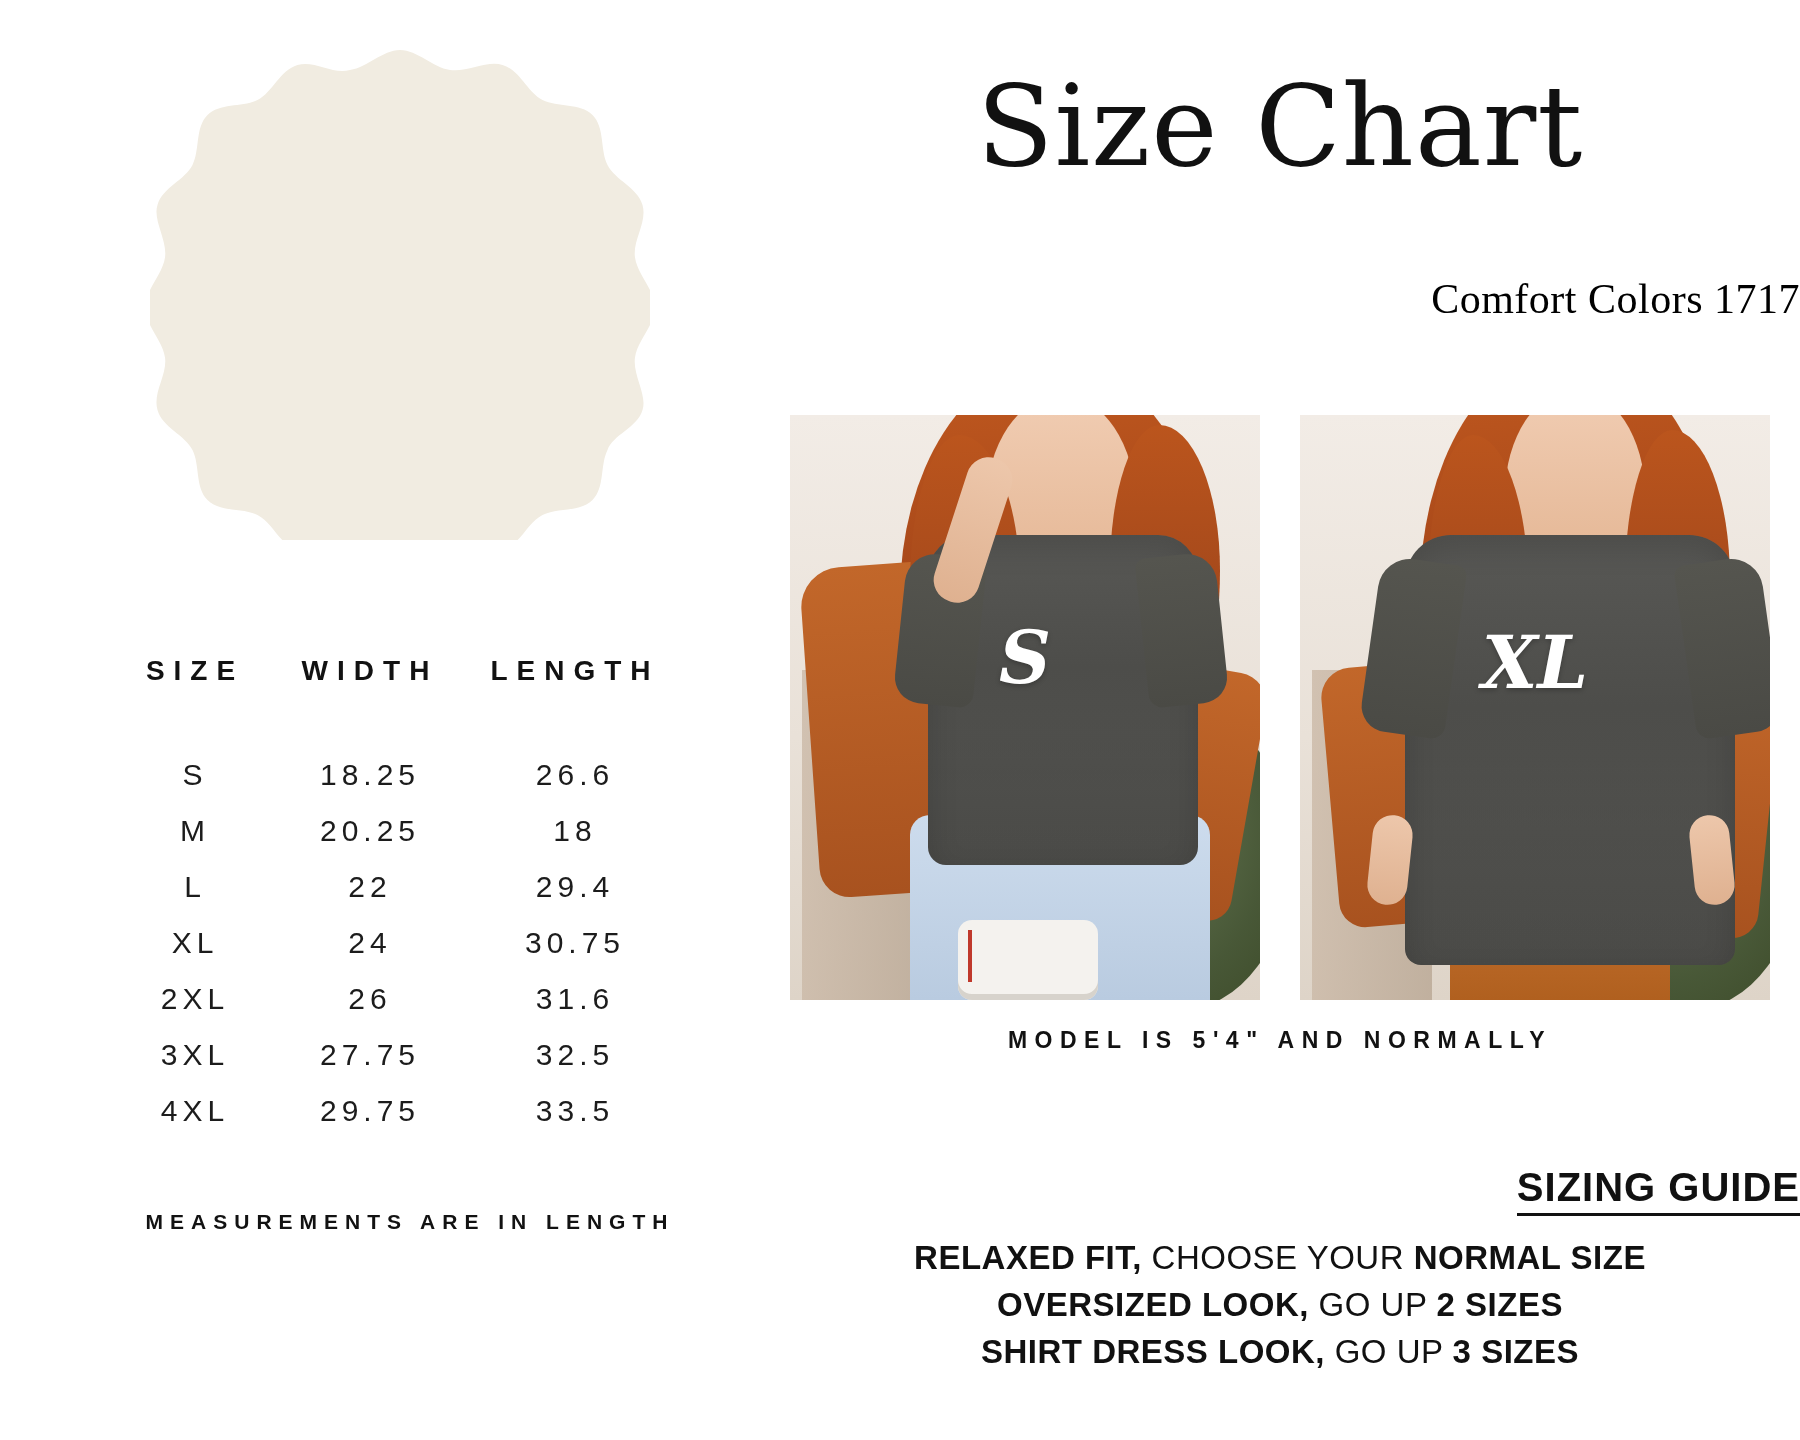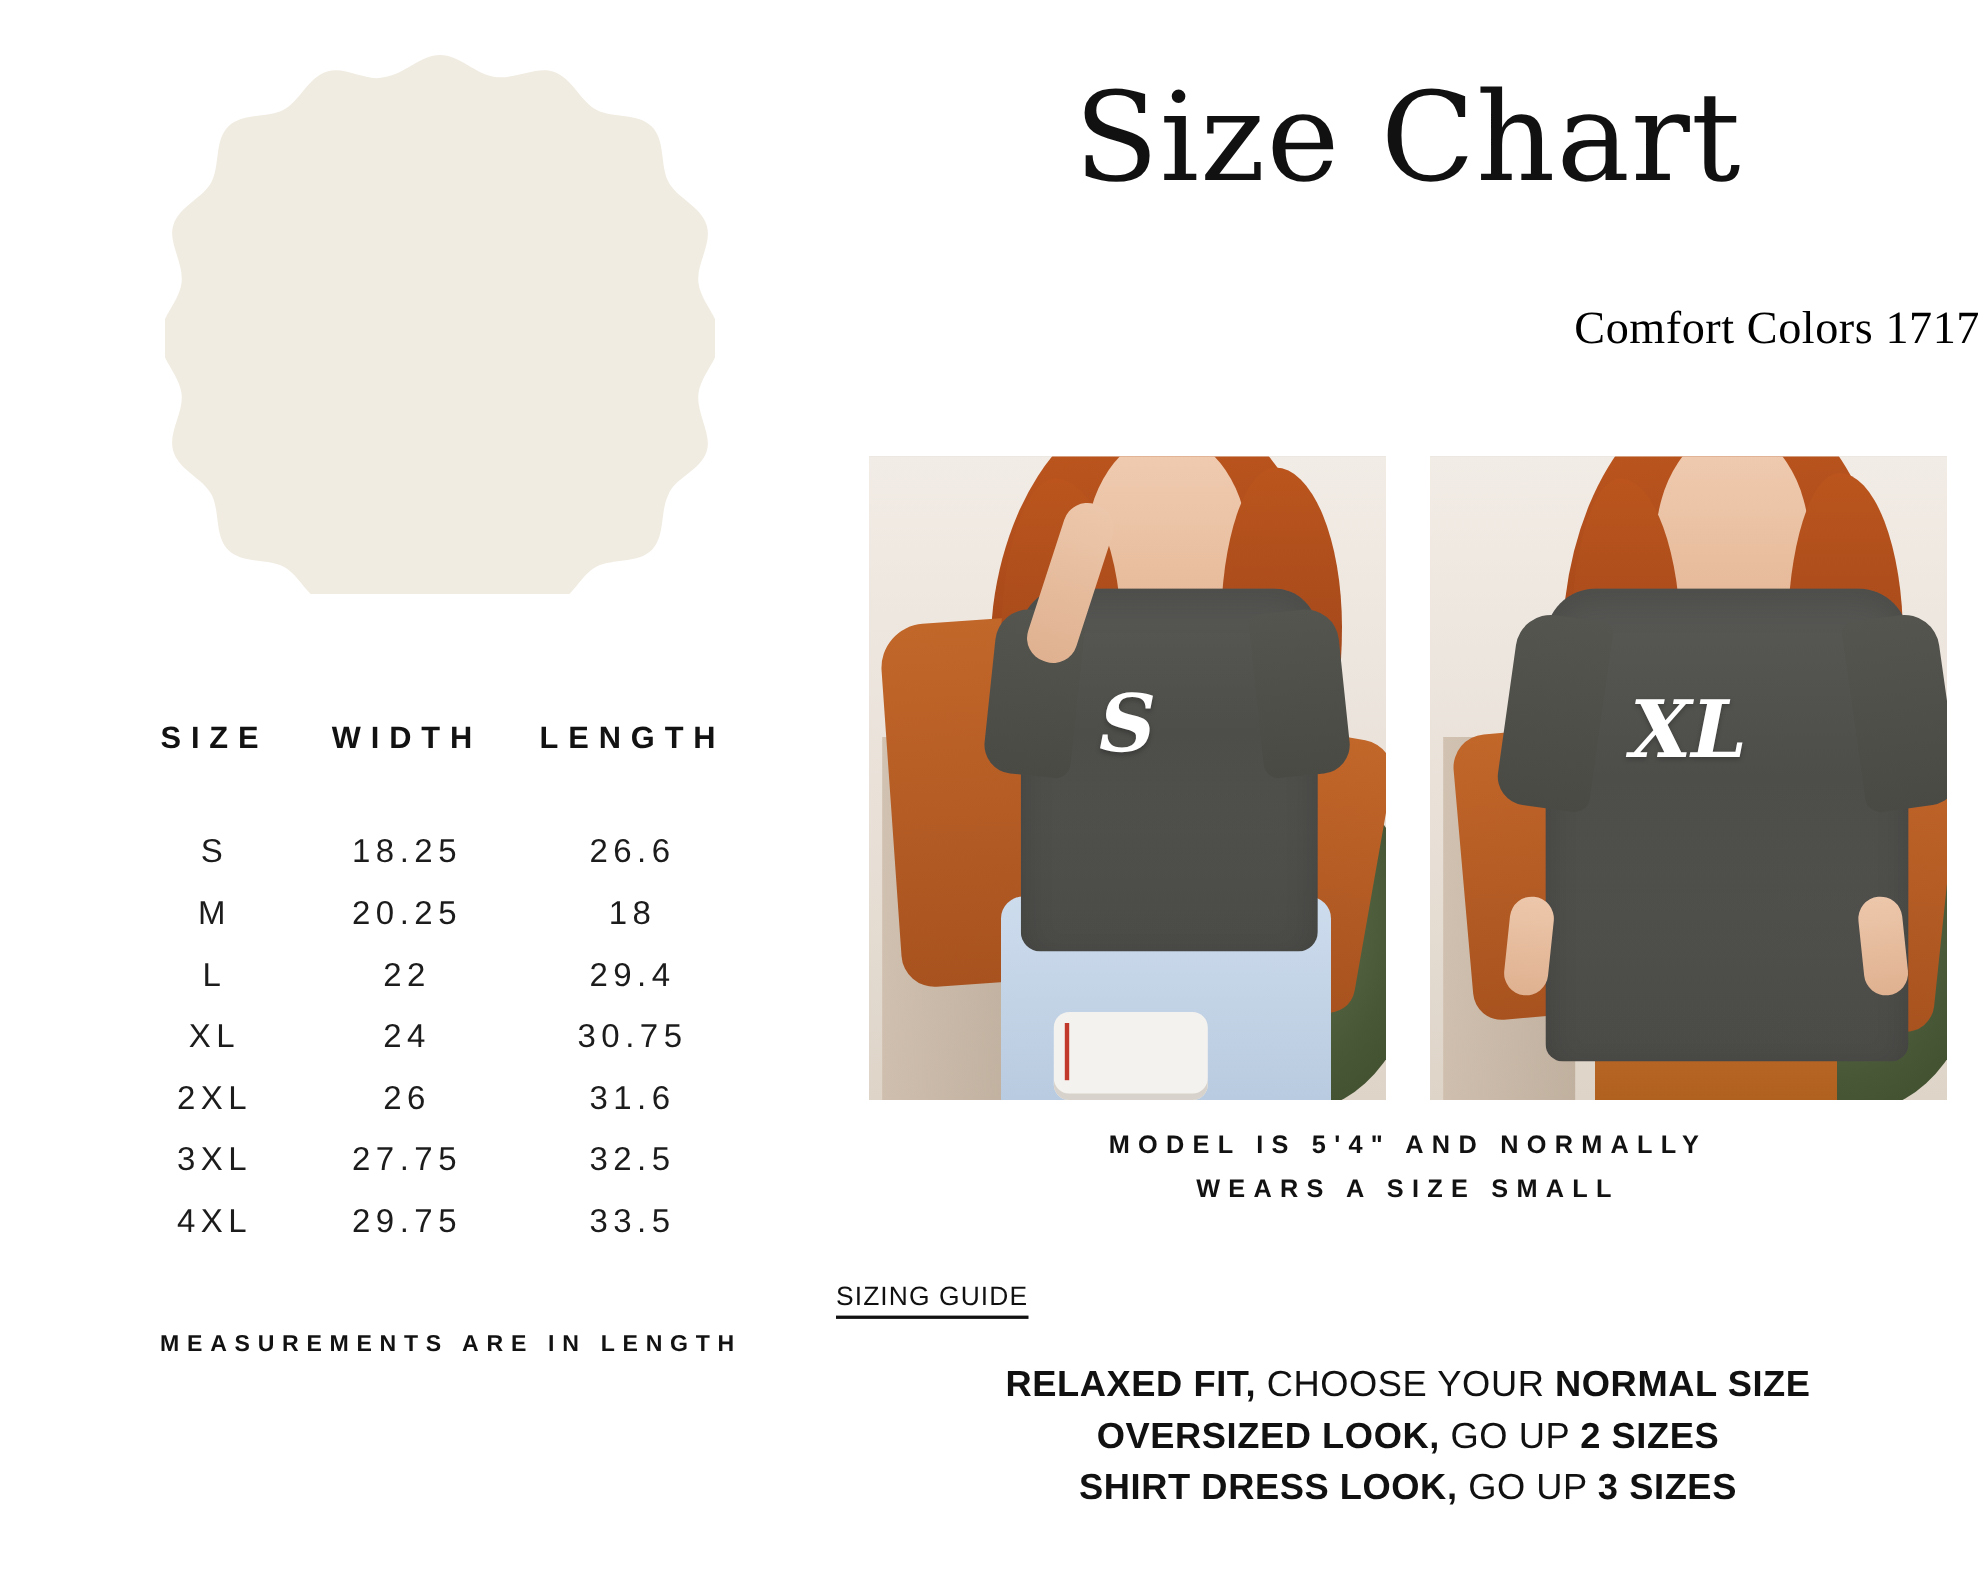--- a/index.html
+++ b/index.html
@@ -217,23 +217,23 @@
     letter-spacing: 7.5px;
     line-height: 1.75;
     color: #121212;
   }
 
   .guide-title {
     position: absolute;
     left: 0;
     top: 1165px;
     width: 1040px;
-    text-align: left;
-    font-weight: 400;
-    font-size: 24px;
+    text-align: right;
+    font-weight: 700;
+    font-size: 40px;
     letter-spacing: 1px;
     color: #111111;
   }
   .guide-title span {
     border-bottom: 3px solid #111;
     padding-bottom: 3px;
     display: inline-block;
   }
 
   .guide-lines {
@@ -362,21 +362,20 @@
         <div class="sleeve r"></div>
         <div class="arm l"></div>
         <div class="arm r"></div>
         <div class="shirt-letter">XL</div>
       </div>
 
     </div>
 
     <div class="model-note">
       <div>MODEL IS 5'4" AND NORMALLY</div>
-      <div>WEARS A SIZE SMALL</div>
     </div>
 
     <div class="guide-title">
       <span>SIZING GUIDE</span>
     </div>
 
     <div class="guide-lines">
       <div class="line">
         <span class="lead">RELAXED FIT,</span><span class="mid"> CHOOSE YOUR </span><b>NORMAL SIZE</b>
       </div>

